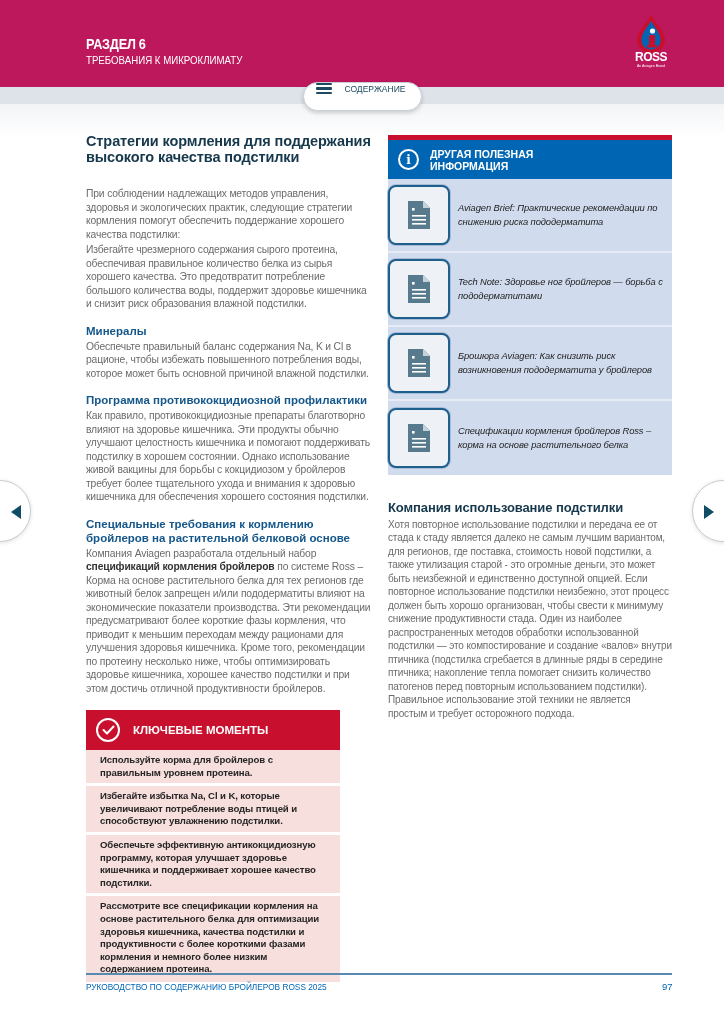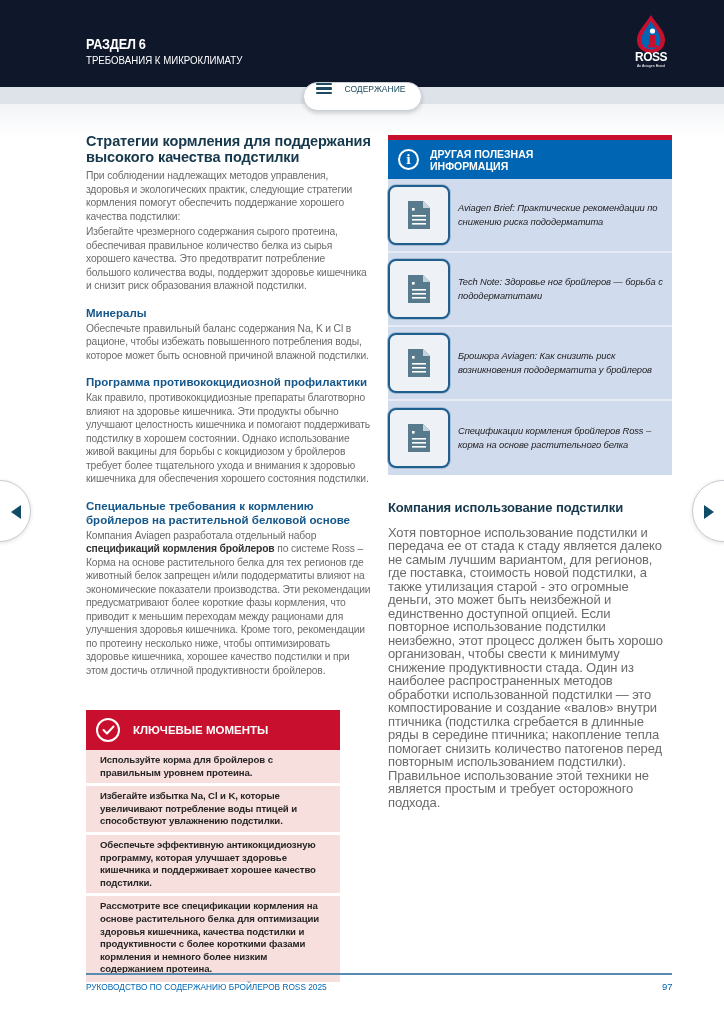--- a/index.html
+++ b/index.html
@@ -1,19 +1,19 @@
 <!DOCTYPE html>
 <html><head>
   <meta charset="utf-8">
   <style>
     * { box-sizing: border-box; margin: 0; padding: 0; }
     html, body { width: 724px; height: 1024px; background: #ffffff; overflow: hidden; }
     body { position: relative; font-family: "Liberation Sans", sans-serif; color: #5a5a5a; }
 
-    .header { position: absolute; left: 0; top: 0; width: 724px; height: 87px; background: #0f172a; }
+    .header { position: absolute; left: 0; top: 0; width: 724px; height: 87px; background: #be185d; }
     .header-title { position: absolute; left: 86px; top: 35px; color: #fff; font-family: "Liberation Sans", sans-serif; font-weight: bold; font-size: 15px; letter-spacing: -0.3px; transform: scaleX(0.85); transform-origin: left; }
     .header-sub { position: absolute; left: 86px; top: 54px; color: #fff; font-size: 11px; transform: scaleX(0.88); transform-origin: left; }
     .logo { position: absolute; left: 628px; top: 14px; width: 46px; height: 64px; }
     .logo-text { position: absolute; left: 0; top: 36px; width: 46px; text-align: center; color: #fff; font-weight: bold; font-size: 12px; letter-spacing: -0.5px; }
     .logo-brand { position: absolute; left: 0; top: 50px; width: 46px; text-align: center; color: #fff; font-size: 3.5px; }
 
     .subbar { position: absolute; left: 0; top: 87px; width: 724px; height: 52px; background: linear-gradient(#dde3e8 0px, #dde3e8 17px, #f2f4f6 17px, #fff 50px); }
     .toc-btn { position: absolute; left: 303px; top: 82px; width: 119px; height: 29px; background: #fff; border: 1px solid #c9d0d6; border-radius: 15px; box-shadow: 0 2px 4px rgba(0,0,0,0.18); display: flex; align-items: flex-start; justify-content: center; gap: 9px; cursor: pointer; }
     .toc-btn .burger { width: 16px; height: 11px; display: flex; flex-direction: column; justify-content: space-between; }
     .toc-btn .burger span { display: block; height: 2.4px; background: #1d4a5e; border-radius: 1px; }
@@ -35,21 +35,21 @@
     .info-top { height: 5px; background: #c8102e; }
     .info-head { height: 39px; background: #0066b3; display: flex; align-items: center; padding-left: 10px; }
     .info-icon { width: 21px; height: 21px; border: 2px solid #fff; border-radius: 50%; color: #fff; display: flex; align-items: center; justify-content: center; font-weight: bold; font-size: 12px; font-family: "DejaVu Serif", serif; }
     .info-title { color: #fff; font-weight: bold; font-size: 10.5px; line-height: 12px; margin-left: 11px; }
     .res { height: 74px; background: #d1dbee; border-bottom: 2px solid #e6ebf5; display: flex; align-items: center; cursor: pointer; }
     .res-btn { width: 62px; height: 60px; background: #eef1f5; border: 2px solid #1f5f8e; border-radius: 8px; box-shadow: 0 0 0 1px #a7bdd5; display: flex; align-items: center; justify-content: center; flex-shrink: 0; }
     .res-text { font-size: 9.4px; line-height: 14px; font-style: italic; color: #222; margin-left: 8px; letter-spacing: -0.1px; }
 
     .reuse { position: absolute; left: 388px; top: 500px; width: 284px; }
     .reuse .h1 { font-size: 13px; }
-    .reuse .p { margin-top: 10px; font-size: 13px; }
+    .reuse .p { margin-top: 2px; font-size: 10px; }
 
     .nav-arrow { position: absolute; top: 480px; width: 62px; height: 62px; border-radius: 50%; background: #fff; border: 1px solid #c7cdd2; box-shadow: 0 1px 4px rgba(0,0,0,0.12); cursor: pointer; }
     .nav-left { left: -31px; }
     .nav-right { left: 692px; }
     .tri-l { position: absolute; left: 41px; top: 24px; width: 0; height: 0; border-top: 7px solid transparent; border-bottom: 7px solid transparent; border-right: 10px solid #114c66; }
     .tri-r { position: absolute; left: 11px; top: 24px; width: 0; height: 0; border-top: 7px solid transparent; border-bottom: 7px solid transparent; border-left: 10px solid #114c66; }
 
     .footer-line { position: absolute; left: 86px; top: 973px; width: 586px; height: 2px; background: #5a8ab0; }
     .footer-text { position: absolute; left: 86px; top: 982px; color: #0066b3; font-size: 9px; transform: scaleX(0.92); transform-origin: left; }
     .footer-page { position: absolute; left: 662px; top: 981px; color: #0066b3; font-size: 9.5px; }
@@ -79,21 +79,21 @@
   <div class="burger">
       <span></span>
       <span></span>
       <span></span>
     </div>
   <span class="lbl">СОДЕРЖАНИЕ</span>
 </div>
 
 <div class="col-left">
   <div class="h1">Стратегии кормления для поддержания высокого качества подстилки</div>
-  <div class="p" style="margin-top:4px">При соблюдении надлежащих методов управления, здоровья и экологических практик, следующие стратегии кормления помогут обеспечить поддержание хорошего качества подстилки:</div>
+  <div class="p" style="margin-top:22px">При соблюдении надлежащих методов управления, здоровья и экологических практик, следующие стратегии кормления помогут обеспечить поддержание хорошего качества подстилки:</div>
 
   <div class="p" style="margin-top:2px">Избегайте чрезмерного содержания сырого протеина, обеспечивая правильное количество белка из сырья хорошего качества. Это предотвратит потребление большого количества воды, поддержит здоровье кишечника и снизит риск образования влажной подстилки.</div>
 
   <div class="h2" style="margin-top:13px">Минералы</div>
   <div class="p" style="margin-top:2px">Обеспечьте правильный баланс содержания Na, K и Cl в рационе, чтобы избежать повышенного потребления воды, которое может быть основной причиной влажной подстилки.</div>
 
   <div class="h2" style="margin-top:13px">Программа противококцидиозной профилактики</div>
   <div class="p" style="margin-top:2px">Как правило, противококцидиозные препараты благотворно влияют на здоровье кишечника. Эти продукты обычно улучшают целостность кишечника и помогают поддерживать подстилку в хорошем состоянии. Однако использование живой вакцины для борьбы с кокцидиозом у бройлеров требует более тщательного ухода и внимания к здоровью кишечника для обеспечения хорошего состояния подстилки.</div>
 
   <div class="h2" style="margin-top:13px">Специальные требования к кормлению бройлеров на растительной белковой основе</div>

